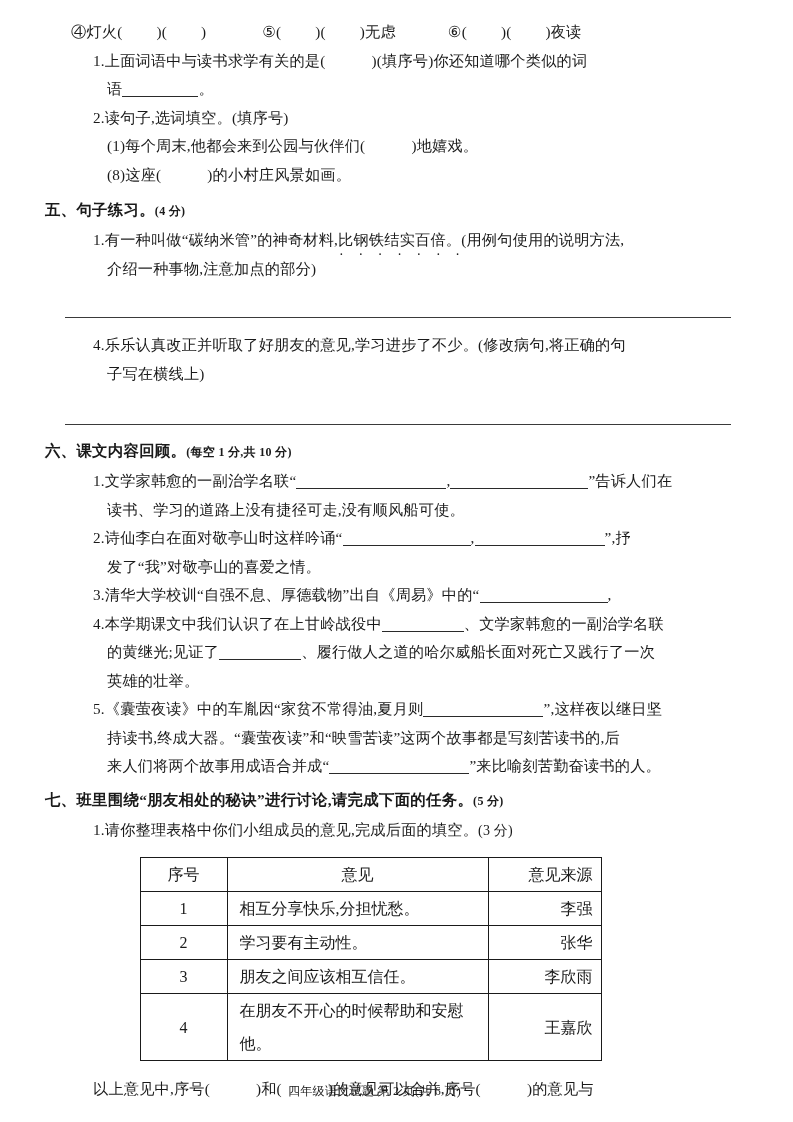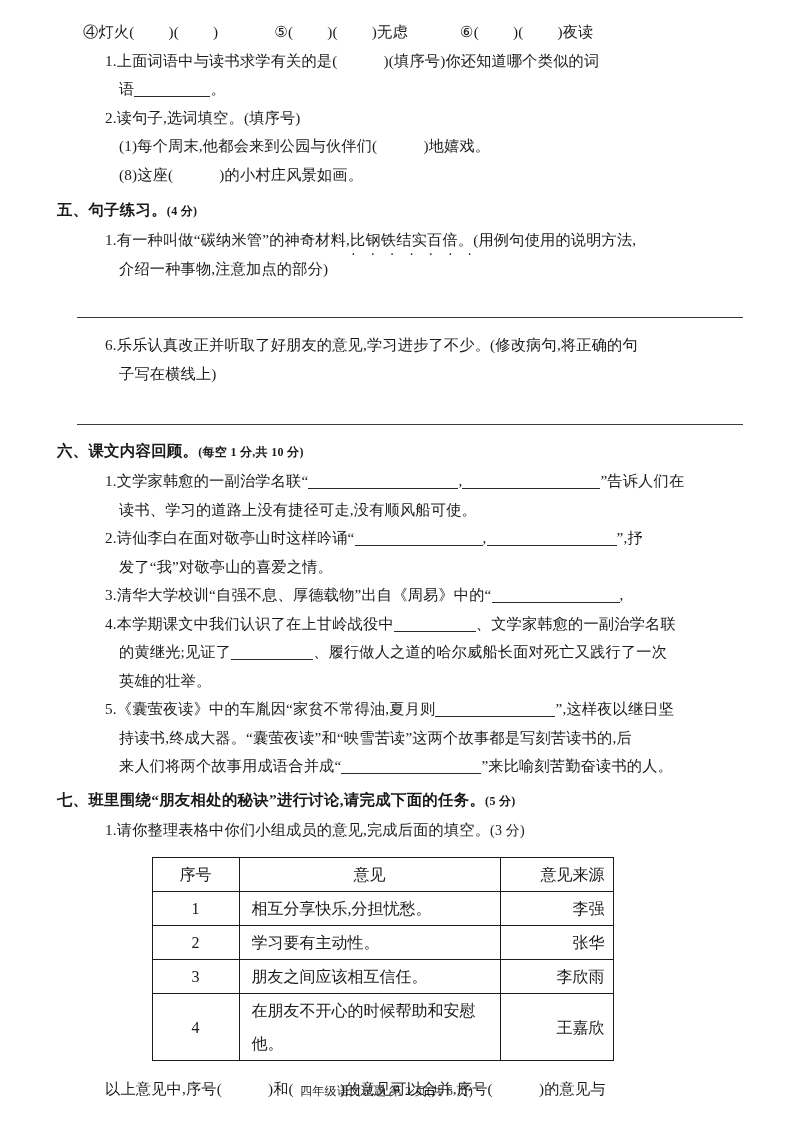--- a/index.html
+++ b/index.html
@@ -10,21 +10,21 @@
   body {
     width: 793px;
     height: 1122px;
     position: relative;
     font-family: "Liberation Serif", "DejaVu Serif", serif;
     color: #1a1a1a;
     overflow: hidden;
   }
   .page {
     position: absolute;
-    left: 15px; top: 0;
+    left: 3px; top: 0;
     width: 743px;
     height: 1122px;
     box-sizing: border-box;
     padding: 18px 50px 12px 42px;
   }
 
   
   .line {
     font-size: 15.2px;
     line-height: 28.5px;
@@ -150,21 +150,21 @@
 
   <div class="line indent2">
     <span>1.有一种叫做“碳纳米管”的神奇材料,</span><span class="dots">比钢铁结实百倍</span><span>。(用例句使用的说明方法,</span>
   </div>
   <div class="line indent3" style="padding-left:62px">
     <span>介绍一种事物,注意加点的部分)</span>
   </div>
   <div class="answer-rule" style="margin-top:34px;margin-left:20px;width:666px"></div>
 
   <div class="line indent2" style="margin-top:13px">
-    <span>6.乐乐认真改正并听取了好朋友的意见,学习进步了不少。(修改病句,将正确的句</span>
+    <span>4.乐乐认真改正并听取了好朋友的意见,学习进步了不少。(修改病句,将正确的句</span>
   </div>
   <div class="line indent3" style="padding-left:62px">
     <span>子写在横线上)</span>
   </div>
   <div class="answer-rule" style="margin-top:36px;margin-left:20px;width:666px"></div>
 
   <div class="sec-head" style="margin-top:11px">
     <span>六、课文内容回顾。</span><span class="pts">(每空 1 分,共 10 分)</span>
   </div>
 

